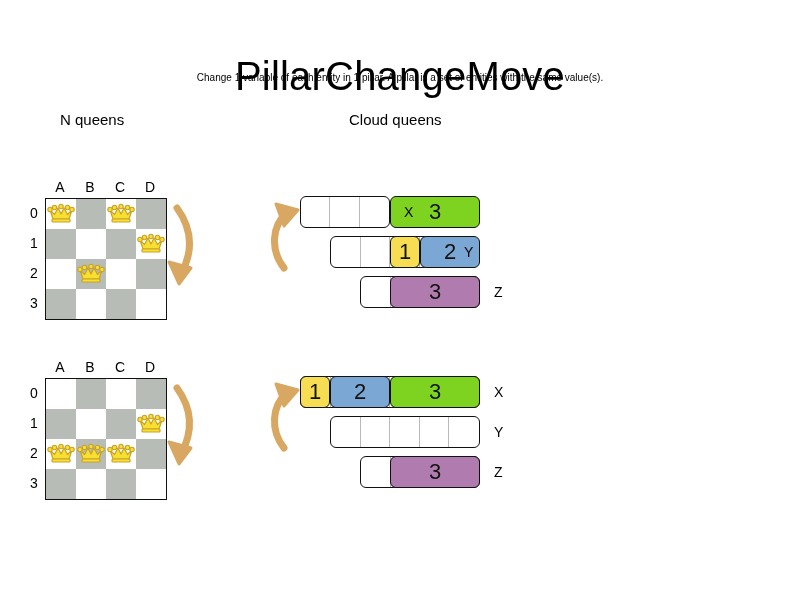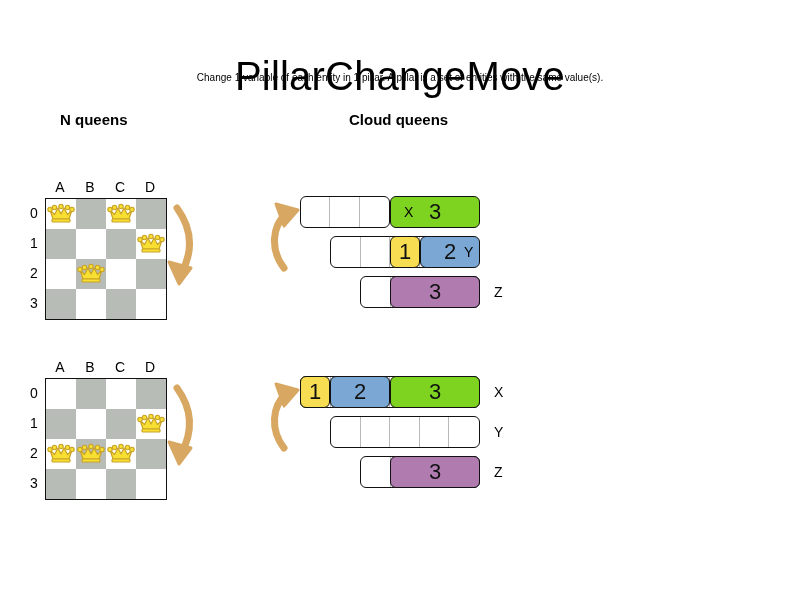--- a/index.html
+++ b/index.html
@@ -35,21 +35,20 @@
     text-align: center;
     font-size: 10px;
     line-height: 16px;
   }
 
   .section-heading {
     position: absolute;
     font-size: 15px;
     line-height: 18px;
     white-space: nowrap;
-    font-weight: bold;
   }
   #heading-nqueens { left: 60px; top: 111px; }
   #heading-cloud   { left: 349px; top: 111px; }
 
   
   .board-block { position: absolute; }
   #board-block-top    { left: 28px; top: 178px; }
   #board-block-bottom { left: 28px; top: 358px; }
 
   .board-grid {

